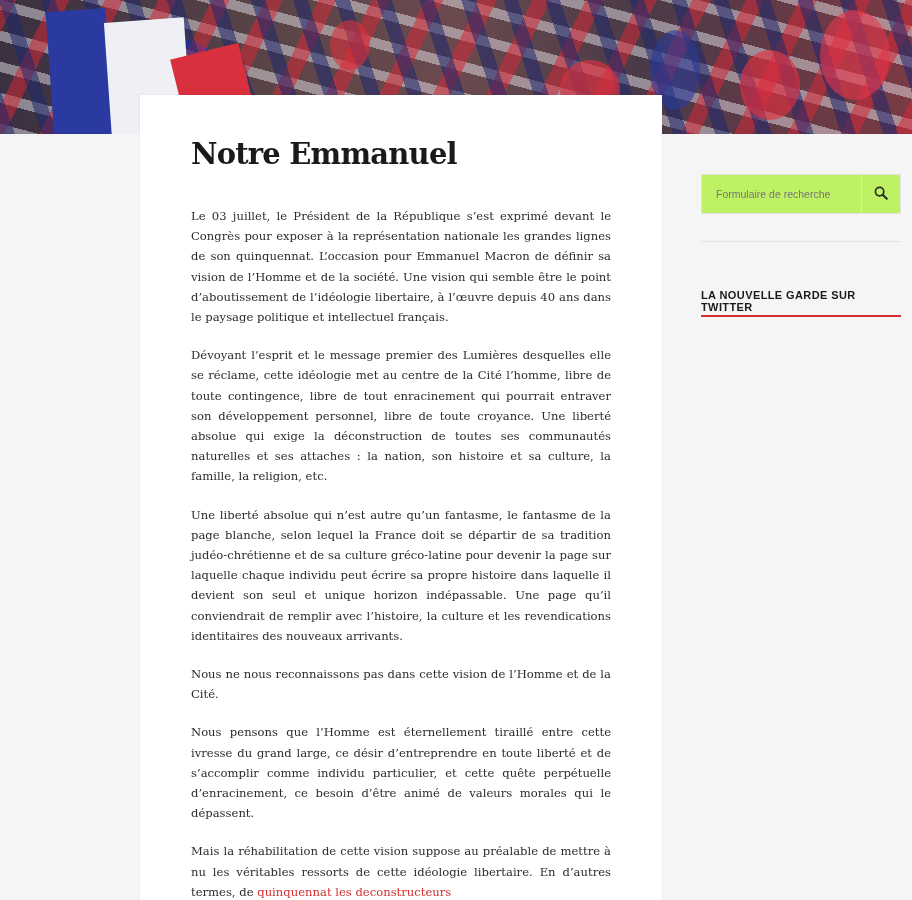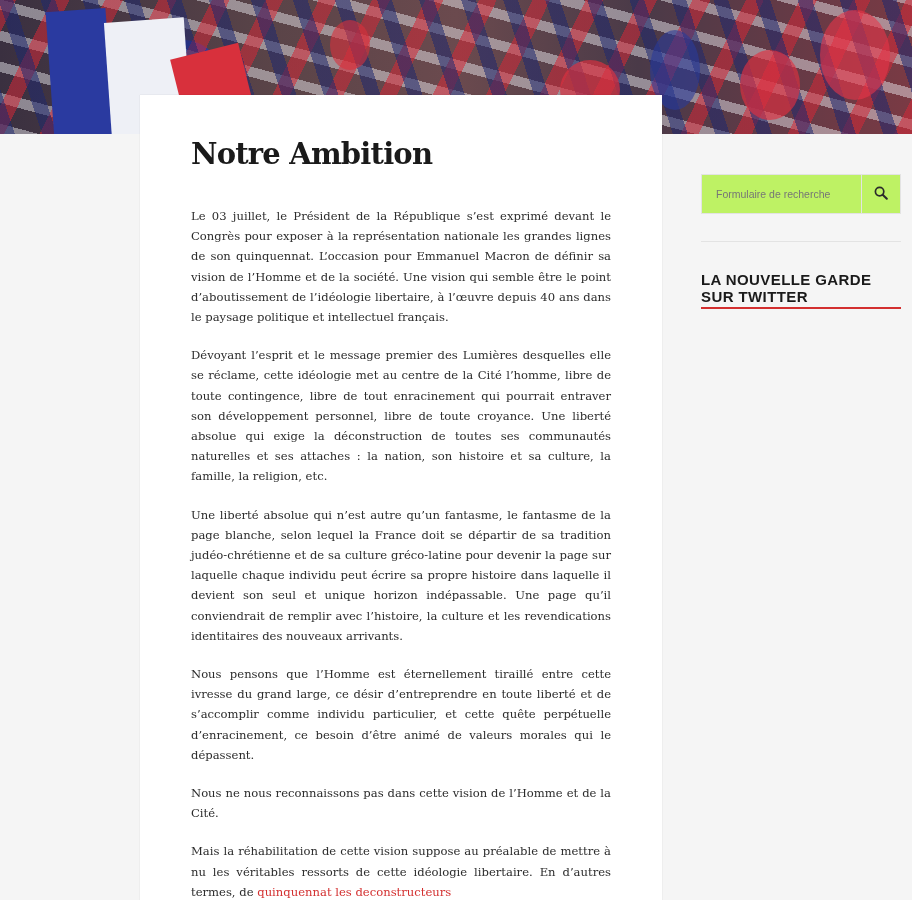--- a/index.html
+++ b/index.html
@@ -51,48 +51,48 @@
     font-family: "Liberation Sans", sans-serif; font-size: 10.5px; color: #767676;
     padding: 0 0 0 14px; width: 100px;
   }
   .search input::placeholder { color: #767676; }
   .search .btn {
     width: 38px; border-left: 1px solid #e3e3e3; display: flex;
     align-items: center; justify-content: center; cursor: pointer;
   }
   .divider { height: 1px; background: #e3e3e3; margin-top: 27px; }
   .widget-title {
-    margin-top: 29px; display: inline-block;
+    margin-top: 47px; display: inline-block;
     font-family: "Liberation Sans", sans-serif; font-weight: bold;
-    font-size: 15px; letter-spacing: 0.4px; color: #1a1a1a;
+    font-size: 11px; letter-spacing: 0.4px; color: #1a1a1a;
     padding-bottom: 2px; border-bottom: 2px solid #d32f2f;
   }
 </style>
 </head>
 <body>
 
 <div class="hero">
   <div class="flag-blue"></div>
   <div class="flag-white"></div>
   <div class="flag-red"></div>
   <div class="blob" style="left:560px;top:60px;width:60px;height:60px;background:#d83040;opacity:.7"></div>
   <div class="blob" style="left:650px;top:30px;width:50px;height:80px;background:#2a3a9a;opacity:.6"></div>
   <div class="blob" style="left:740px;top:50px;width:60px;height:70px;background:#e03040;opacity:.65"></div>
   <div class="blob" style="left:820px;top:10px;width:70px;height:90px;background:#e8364a;opacity:.6"></div>
   <div class="blob" style="left:330px;top:20px;width:40px;height:50px;background:#d8303c;opacity:.6"></div>
 </div>
 
 <main class="article">
-  <h1 class="title">Notre Ambition</h1>
+  <h1 class="title">Notre Emmanuel</h1>
   <div class="content">
     <p>Le 03 juillet, le Président de la République s’est exprimé devant le Congrès pour exposer à la représentation nationale les grandes lignes de son quinquennat. L’occasion pour Emmanuel Macron de définir sa vision de l’Homme et de la société. Une vision qui semble être le point d’aboutissement de l’idéologie libertaire, à l’œuvre depuis 40 ans dans le paysage politique et intellectuel français.</p>
     <p>Dévoyant l’esprit et le message premier des Lumières desquelles elle se réclame, cette idéologie met au centre de la Cité l’homme, libre de toute contingence, libre de tout enracinement qui pourrait entraver son développement personnel, libre de toute croyance. Une liberté absolue qui exige la déconstruction de toutes ses communautés naturelles et ses attaches : la nation, son histoire et sa culture, la famille, la religion, etc.</p>
     <p>Une liberté absolue qui n’est autre qu’un fantasme, le fantasme de la page blanche, selon lequel la France doit se départir de sa tradition judéo-chrétienne et de sa culture gréco-latine pour devenir la page sur laquelle chaque individu peut écrire sa propre histoire dans laquelle il devient son seul et unique horizon indépassable. Une page qu’il conviendrait de remplir avec l’histoire, la culture et les revendications identitaires des nouveaux arrivants.</p>
+    <p>Nous ne nous reconnaissons pas dans cette vision de l’Homme et de la Cité.</p>
     <p>Nous pensons que l’Homme est éternellement tiraillé entre cette ivresse du grand large, ce désir d’entreprendre en toute liberté et de s’accomplir comme individu particulier, et cette quête perpétuelle d’enracinement, ce besoin d’être animé de valeurs morales qui le dépassent.</p>
-    <p>Nous ne nous reconnaissons pas dans cette vision de l’Homme et de la Cité.</p>
     <p><span>Mais la réhabilitation de cette vision suppose au préalable de mettre à nu les véritables ressorts de cette idéologie libertaire. En d’autres termes, de</span> <a href="#">quinquennat les deconstructeurs</a></p>
 
   </div>
 </main>
 
 <aside class="sidebar">
   <form class="search">
     <input type="text" placeholder="Formulaire de recherche" style="">
     <div class="btn">
       <span>

